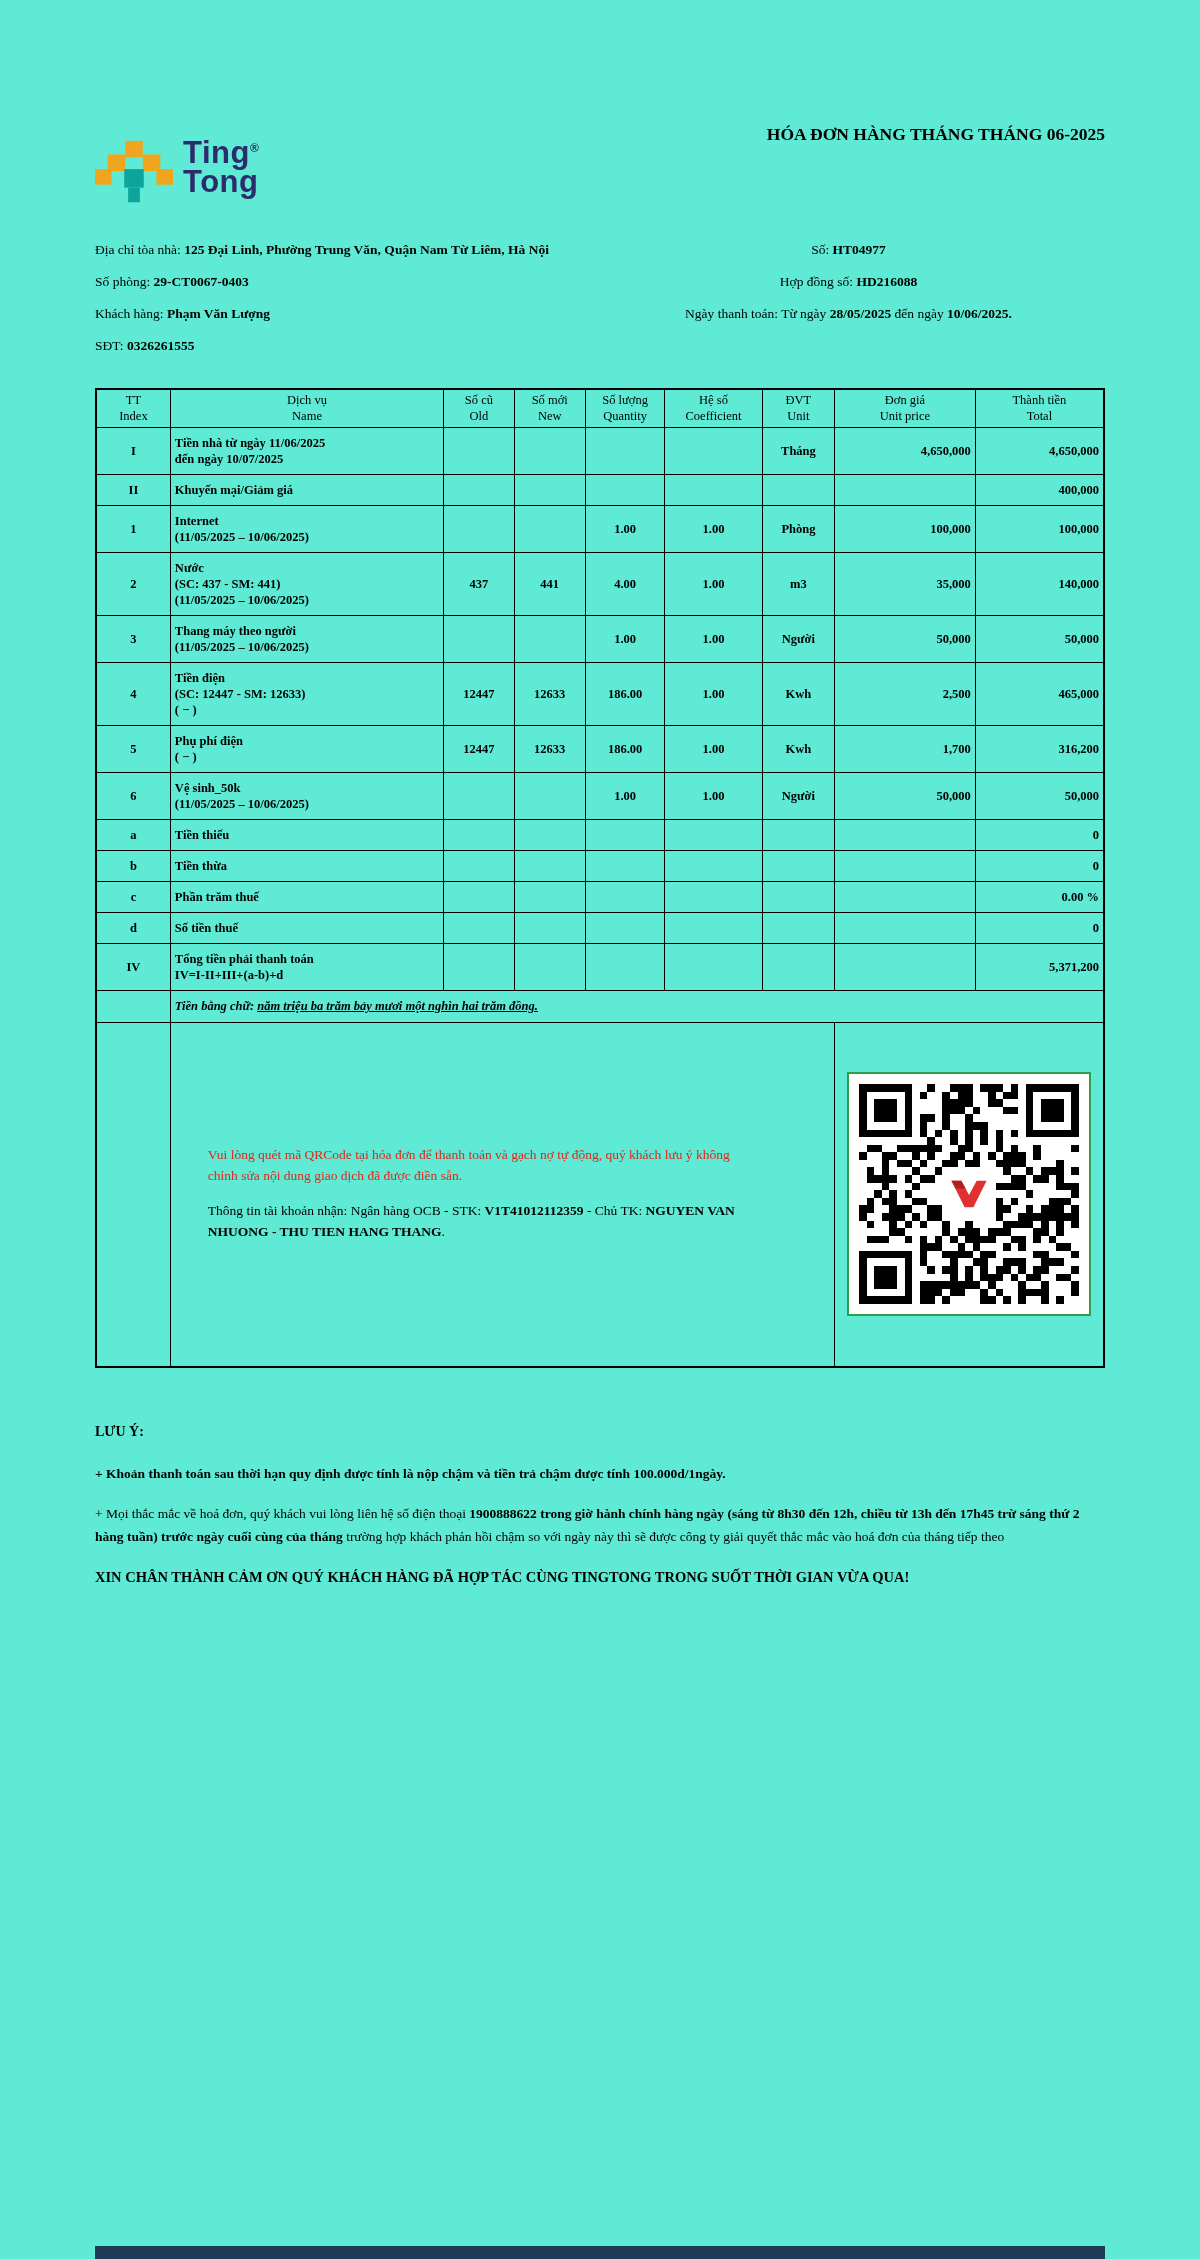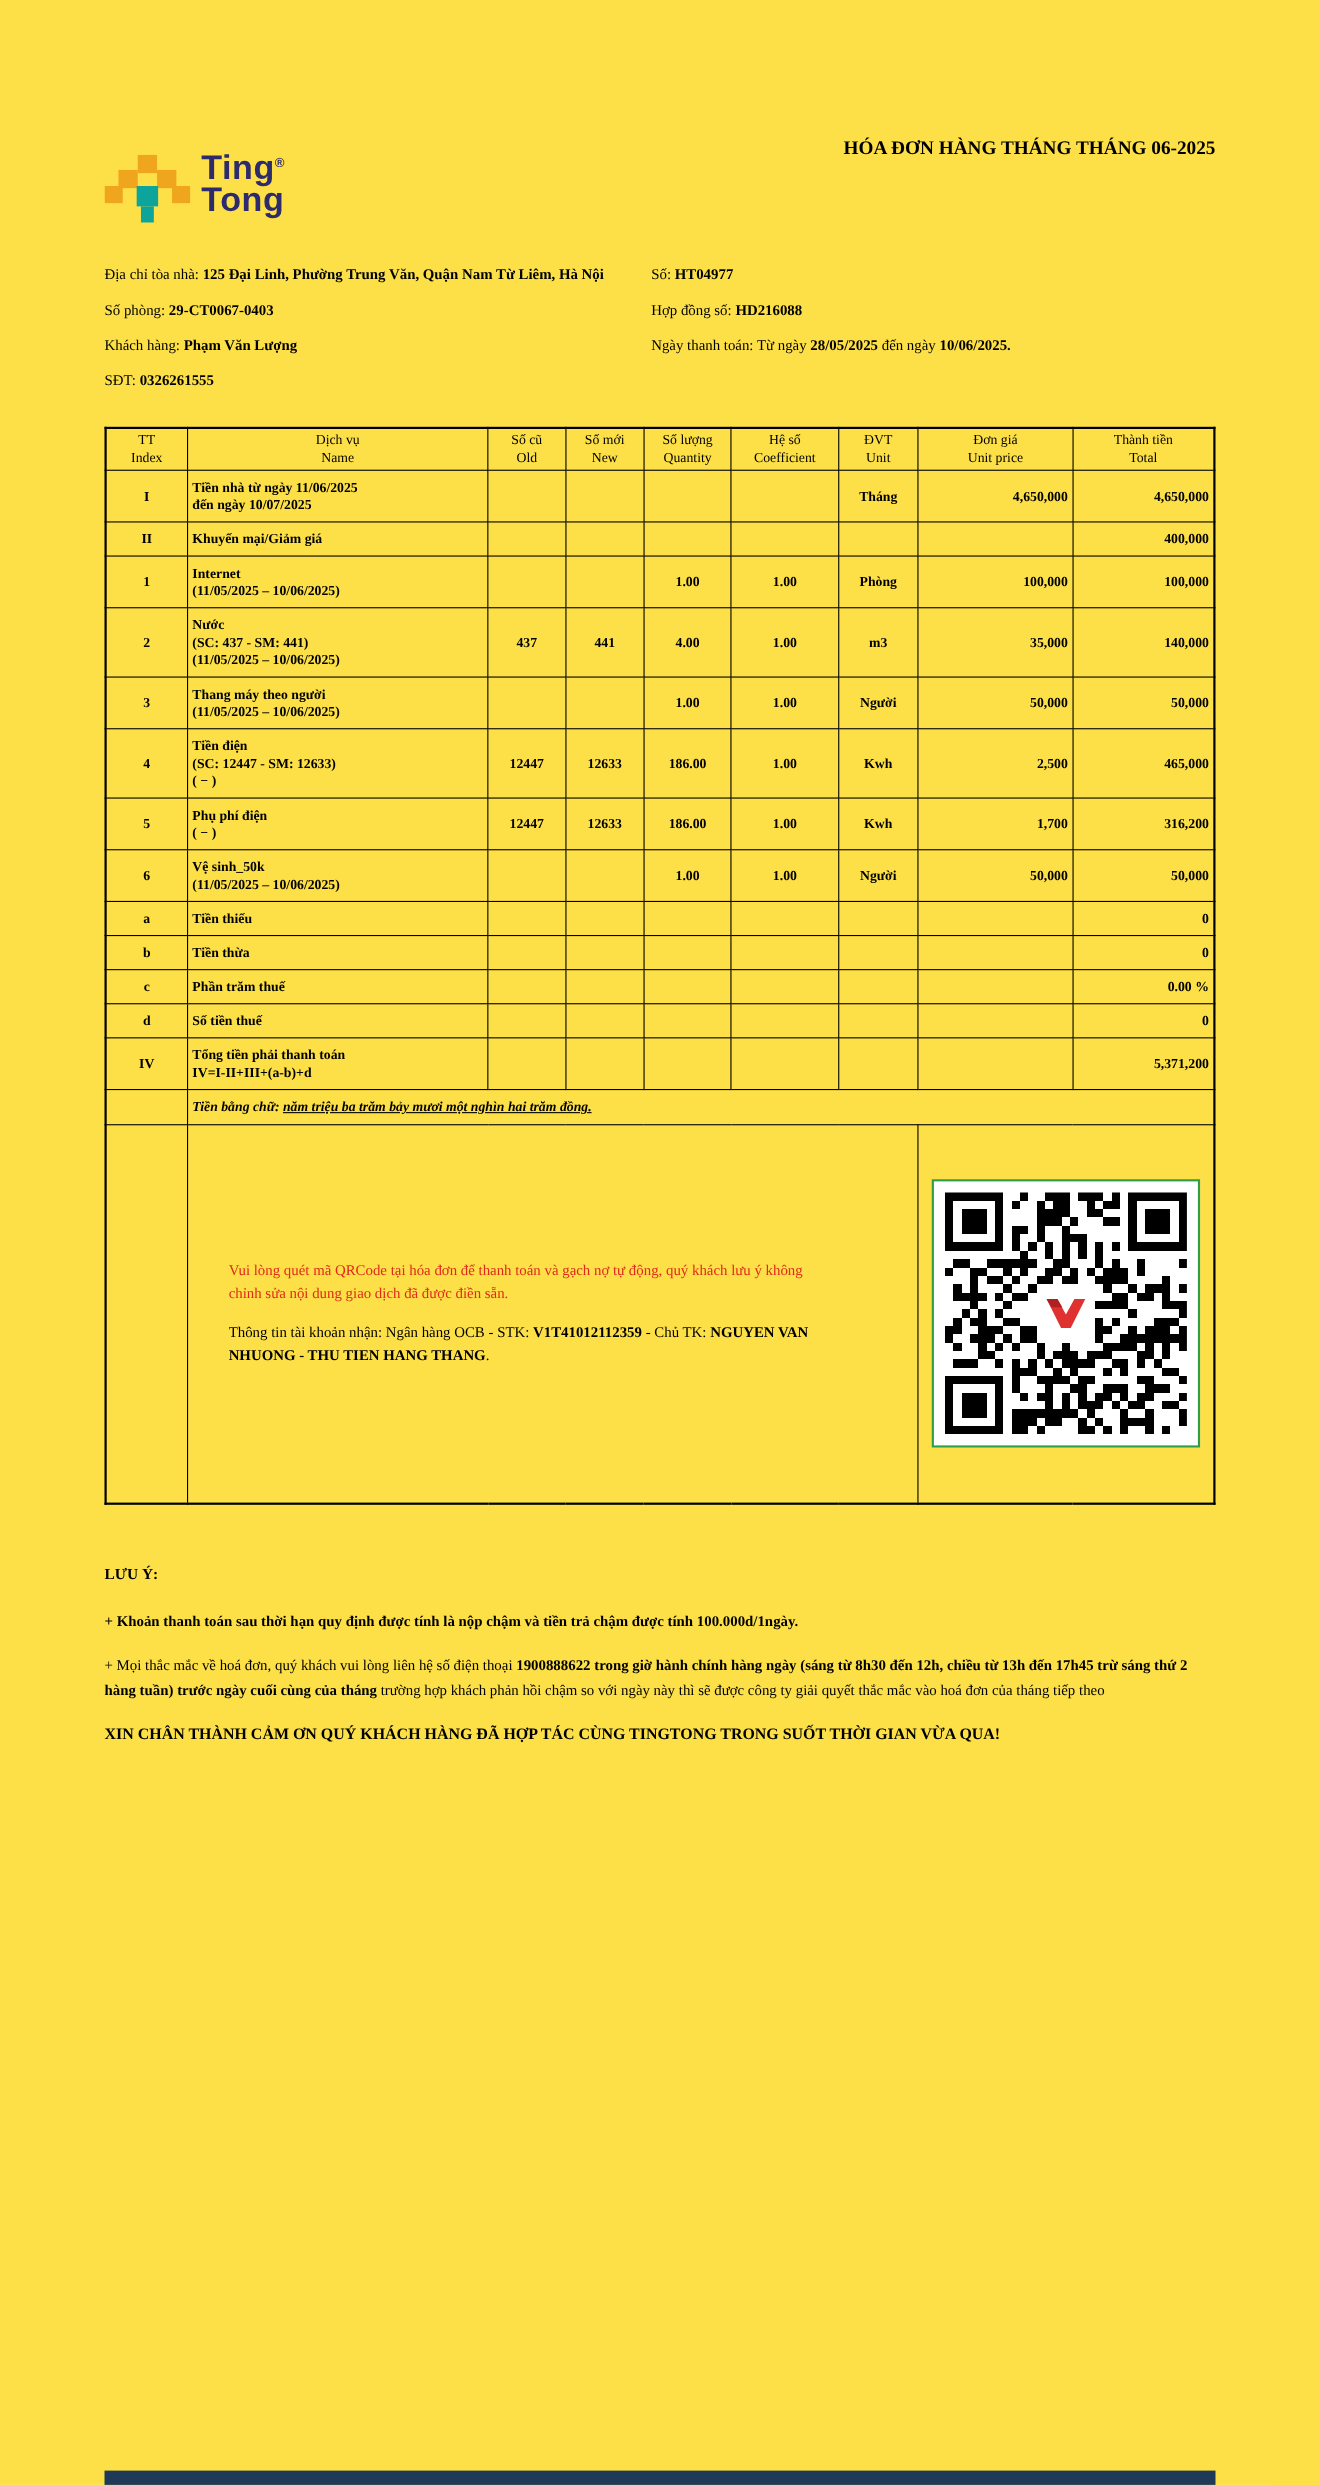--- a/index.html
+++ b/index.html
@@ -1,34 +1,34 @@
 <!DOCTYPE html>
 <html><head>
 <meta charset="utf-8">
 <style>
   * { margin:0; padding:0; box-sizing:border-box; }
   html,body { background:#ffffff; }
   body { font-family:"Liberation Serif","DejaVu Serif",serif; color:#000; }
-  .page { position:relative; width:1200px; height:2259px; background:#fde047; overflow:hidden; }
+  .page { position:relative; width:1200px; height:2259px; background:#5eead4; overflow:hidden; }
   .content { margin:0 95px; padding-top:120px; }
 
   
   .header { display:flex; align-items:flex-start; }
   .logo { display:flex; align-items:flex-start; margin-top:18px; }
   .logo svg.mark { display:block; margin-right:10px; }
   .logo-text { font-family:"Liberation Sans","DejaVu Sans",sans-serif; font-weight:bold;
                color:#2d2b6b; font-size:31px; line-height:0.95; letter-spacing:0.5px; }
   .logo-text .reg { font-size:12px; vertical-align:super; }
   .title { margin-left:auto; width:345px; text-align:right; font-weight:bold; font-size:17.5px; line-height:1.7; }
 
   
   .info { display:flex; margin-top:26px; font-size:13.5px;gap:27px; }
   .info p { line-height:32px; }
   .info-left { width:470px; }
-  .info-right { flex:1; text-align:left; }
+  .info-right { flex:1; text-align:center; }
   .b { font-weight:bold; }
 
   
   table.inv { border-collapse:collapse; table-layout:fixed; width:1010px; margin-top:26px;
               font-size:12.5px; border:2px solid #000; }
   table.inv th, table.inv td { border:1px solid #000; vertical-align:middle; }
   table.inv th { font-weight:normal; text-align:center; padding:2px 3px; line-height:1.3; }
   table.inv td { font-weight:bold; padding:7px 4px; line-height:16px; }
   td.col-idx { text-align:center; }
   td.col-name { text-align:left; padding-left:12px; }

